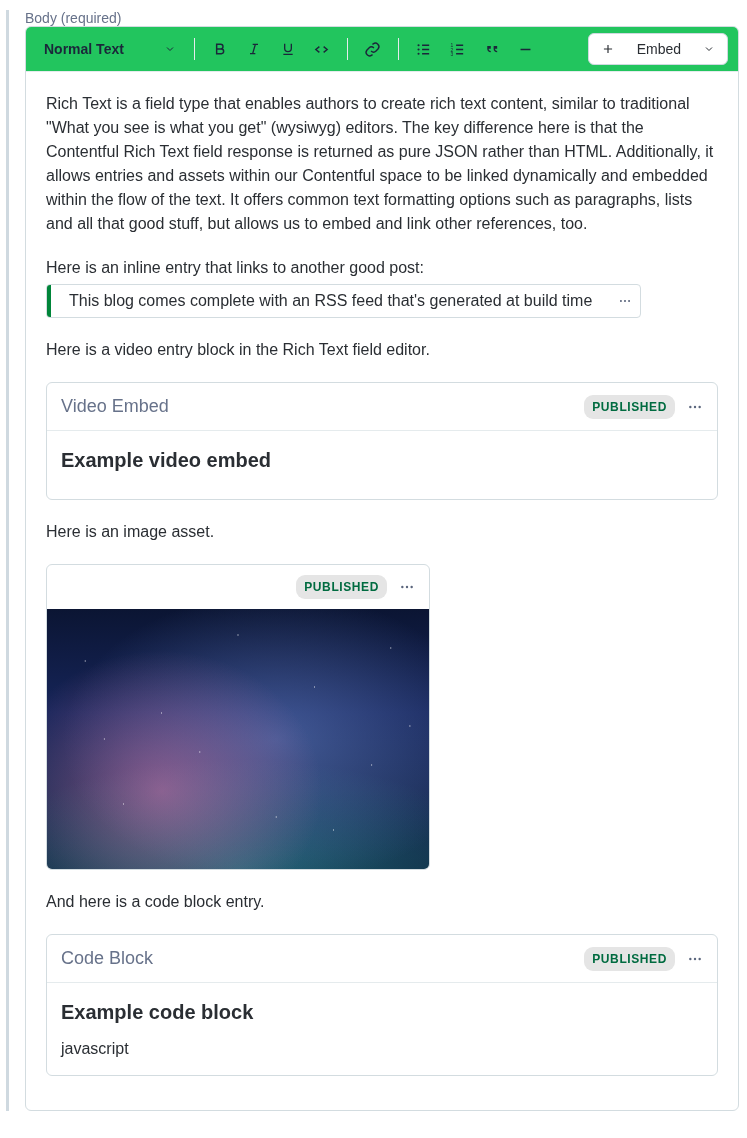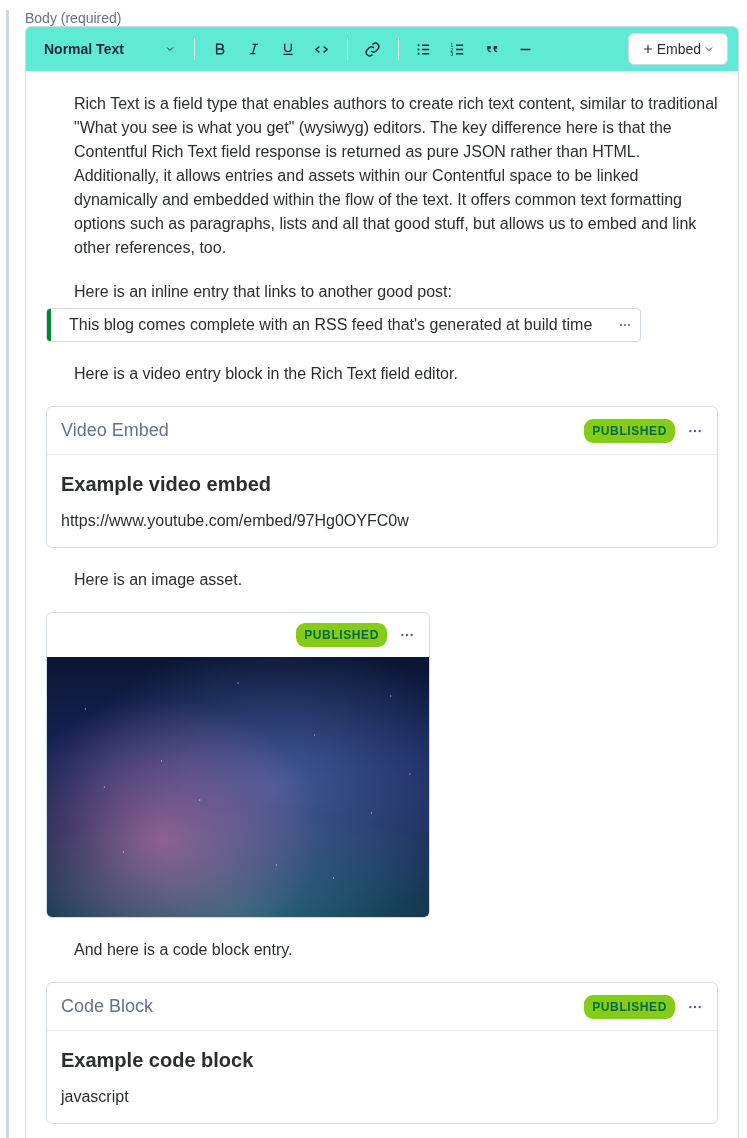--- a/index.html
+++ b/index.html
@@ -21,21 +21,21 @@
     .editor-frame {
       border: 1px solid #d3dce0;
       border-radius: 6px;
       overflow: hidden;
     }
     .toolbar {
       display: flex;
       align-items: center;
       padding: 6px 10px;
       border-bottom: 1px solid #e5ebed;
-      background: #5eead4;
+      background: #22c55e;
       gap: 4px;
     }
     .toolbar .sep {
       width: 1px;
       height: 22px;
       background: #e5ebed;
       margin: 0 6px;
     }
     .format-select {
       display: flex;
@@ -55,36 +55,36 @@
       align-items: center;
       justify-content: center;
       border-radius: 4px;
       cursor: pointer;
       color: #1b273a;
     }
     .spacer { flex: 1; }
     .embed-btn {
       display: flex;
       align-items: center;
-      gap: 2px;
+      gap: 22px;
       border: 1px solid #cfd9e0;
       border-radius: 6px;
       padding: 7px 12px;
       font-size: 14px;
       font-weight: 500;
       cursor: pointer;
       background: #fff;
     }
     .editor-body {
       padding: 20px 20px 22px 20px;
       line-height: 1.5;
       color: #2a2e33;
       font-size: 16px;
     }
-    .editor-body p { margin-bottom: 20px; margin-left: 28px; }
+    .editor-body p { margin-bottom: 20px; }
     .editor-body .nogap { margin-bottom: 4px; }
     .inline-entry {
       display: inline-flex;
       align-items: stretch;
       border: 1px solid #d3dce0;
       border-radius: 4px;
       overflow: hidden;
       vertical-align: middle;
       margin-bottom: 20px;
       gap: 8px;
@@ -119,21 +119,21 @@
       font-size: 18px;
       color: #67728a;
     }
     .badge {
       display: inline-block;
       padding: 3px 8px;
       border-radius: 9px;
       font-size: 12px;
       font-weight: 600;
       letter-spacing: 0.6px;
-      background: #84cc16;
+      background: #e5e5e5;
       color: #006b40;
     }
     .dots {
       margin-left: 12px;
       cursor: pointer;
       color: #5a657c;
       display: flex;
       align-items: center;
     }
     .block-card-body {
@@ -304,21 +304,20 @@
           <div class="dots">
             <svg width="16" height="16" viewBox="0 0 24 24">
                 <circle cx="5" cy="12" r="1.8" fill="currentColor"></circle>
                 <circle cx="12" cy="12" r="1.8" fill="currentColor"></circle>
                 <circle cx="19" cy="12" r="1.8" fill="currentColor"></circle>
               </svg>
           </div>
         </div>
         <div class="block-card-body">
           <div class="title">Example video embed</div>
-          <div class="sub">https://www.youtube.com/embed/97Hg0OYFC0w</div>
         </div>
       </div>
 
       <p>Here is an image asset.</p>
 
       <div class="asset-card">
         <div class="asset-card-header">
           <span class="badge">PUBLISHED</span>
           <div class="dots">
             <svg width="16" height="16" viewBox="0 0 24 24">

